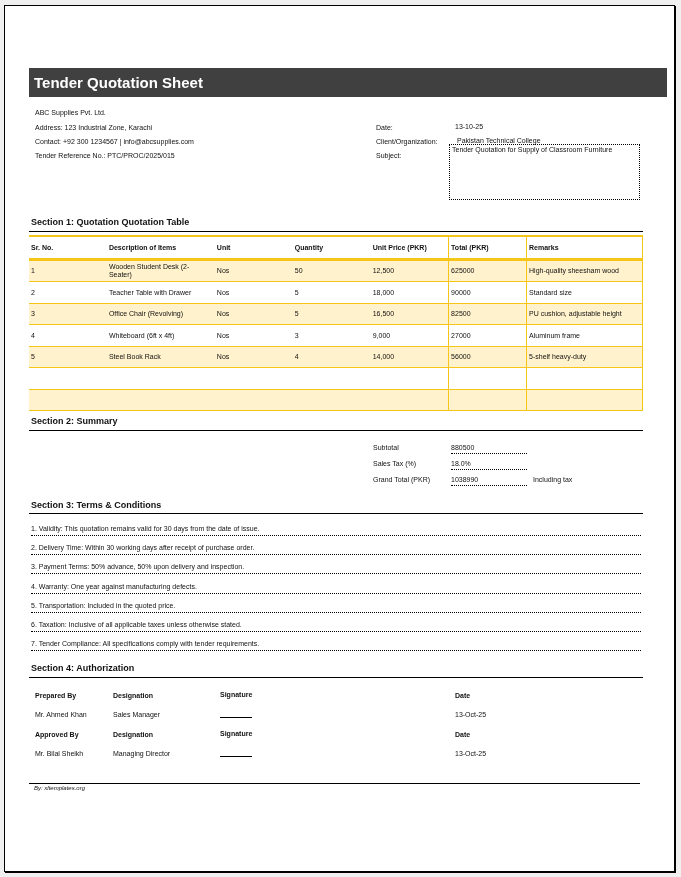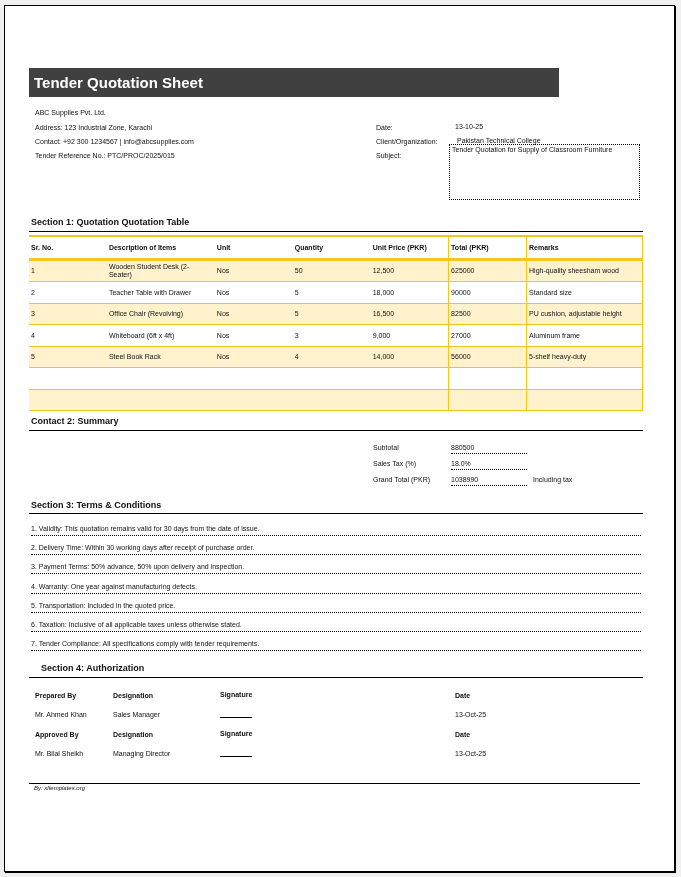--- a/index.html
+++ b/index.html
@@ -2,21 +2,21 @@
 <html><head>
 <meta charset="utf-8">
 <style>
   html, body { margin:0; padding:0; }
   body { width:681px; height:877px; background:#f0f0f0; position:relative; overflow:hidden;
          font-family:"Liberation Sans", sans-serif; color:#111; }
   .page { position:absolute; left:4px; top:5px; width:671px; height:867px; background:#fff;
           border:1px solid #000; box-shadow:1px 1px 0 #000; box-sizing:border-box; }
   .abs { position:absolute; white-space:nowrap; }
   .f7 { font-size:7px; }
-  .title-bar { position:absolute; left:29px; top:68px; width:530px; height:29px; background:#404040; }
+  .title-bar { position:absolute; left:29px; top:68px; width:638px; height:29px; background:#404040; }
   .title-bar span { position:absolute; left:5px; top:6px; color:#fff; font-size:15px; font-weight:bold; }
   .subject-box { position:absolute; left:449px; top:144px; width:191px; height:56px; border:1px dotted #000;
                  font-size:7px; padding:1px 2px; box-sizing:border-box; }
   .section-title { position:absolute; left:31px; font-size:9px; font-weight:bold; }
   .rule { position:absolute; left:29px; width:614px; height:0; border-top:1.5px solid #000; }
   table.items { position:absolute; left:29px; top:235px; width:614px; border-collapse:collapse; font-size:7px; }
   table.items td { height:20.5px; padding:0 0 0 2px; vertical-align:middle; border-top:1px solid #f5c518; }
   table.items tr.hdr td { border-top:2px solid #f5c518; border-bottom:3px solid #f5c518; font-weight:bold; }
   table.items tr.alt td { background:#fff2cc; }
   table.items td.vr { border-right:1px solid #f5c518; }
@@ -131,41 +131,41 @@
     <td></td>
     <td></td>
     <td></td>
     <td class="vr"></td>
     <td class="vr"></td>
     <td class="vr"></td>
   </tr>
 </tbody>
   </table>
 
-<div class="section-title" style="top:416px;">Contact 2: Summary</div>
+<div class="section-title" style="top:416px;">Section 2: Summary</div>
 <div class="rule" style="top:430px;"></div>
 <div class="sum-label" style="top:444px;">Subtotal</div>
 <div class="sum-val" style="top:444px;">880500</div>
 <div class="sum-label" style="top:460px;">Sales Tax (%)</div>
 <div class="sum-val" style="top:460px;">18.0%</div>
 <div class="sum-label" style="top:476px;">Grand Total (PKR)</div>
 <div class="sum-val" style="top:476px;">1038990</div>
 <div class="abs f7" style="left:533px;top:476px;">Including tax</div>
 
 <div class="section-title" style="top:500px;">Section 3: Terms &amp; Conditions</div>
 <div class="rule" style="top:513px;"></div>
 <div class="term" style="top:525px;">1. Validity: This quotation remains valid for 30 days from the date of issue.</div>
 <div class="term" style="top:544px;">2. Delivery Time: Within 30 working days after receipt of purchase order.</div>
 <div class="term" style="top:563px;">3. Payment Terms: 50% advance, 50% upon delivery and inspection.</div>
 <div class="term" style="top:583px;">4. Warranty: One year against manufacturing defects.</div>
 <div class="term" style="top:602px;">5. Transportation: Included in the quoted price.</div>
 <div class="term" style="top:621px;">6. Taxation: Inclusive of all applicable taxes unless otherwise stated.</div>
 <div class="term" style="top:640px;">7. Tender Compliance: All specifications comply with tender requirements.</div>
 
-<div class="section-title" style="top:663px;margin-left:10px;">Section 4: Authorization</div>
+<div class="section-title" style="top:663px;">Section 4: Authorization</div>
 <div class="rule" style="top:677px;"></div>
 
 <div class="auth bold" style="left:35px;top:692px;">Prepared By</div>
 <div class="auth bold" style="left:113px;top:692px;">Designation</div>
 <div class="auth bold" style="left:220px;top:691px;">Signature</div>
 <div class="auth bold" style="left:455px;top:692px;">Date</div>
 <div class="auth" style="left:35px;top:711px;">Mr. Ahmed Khan</div>
 <div class="auth" style="left:113px;top:711px;">Sales Manager</div>
 <div class="auth" style="left:220px;top:711px;"><span class="sigline"></span></div>
 <div class="auth" style="left:455px;top:711px;">13-Oct-25</div>

